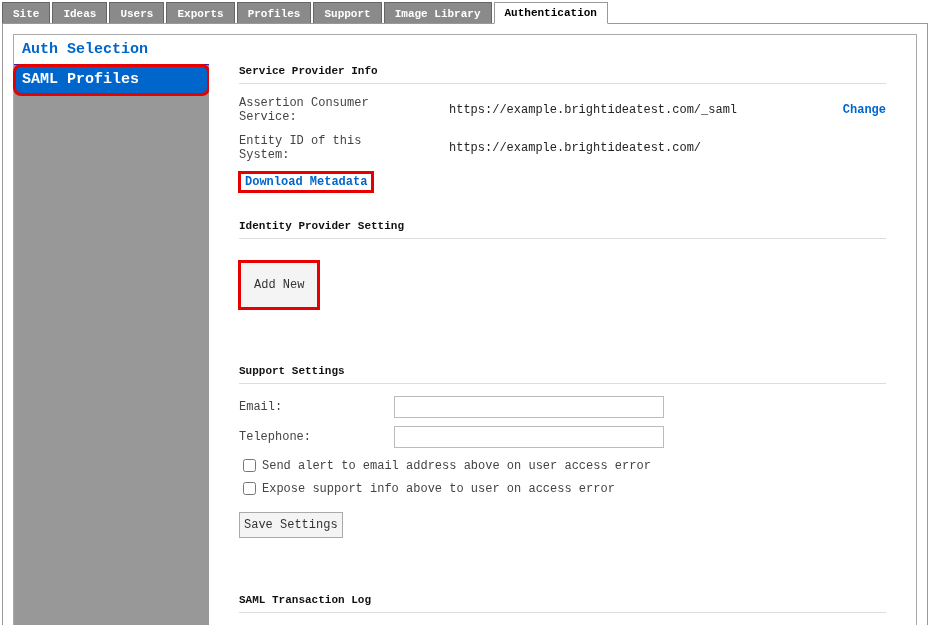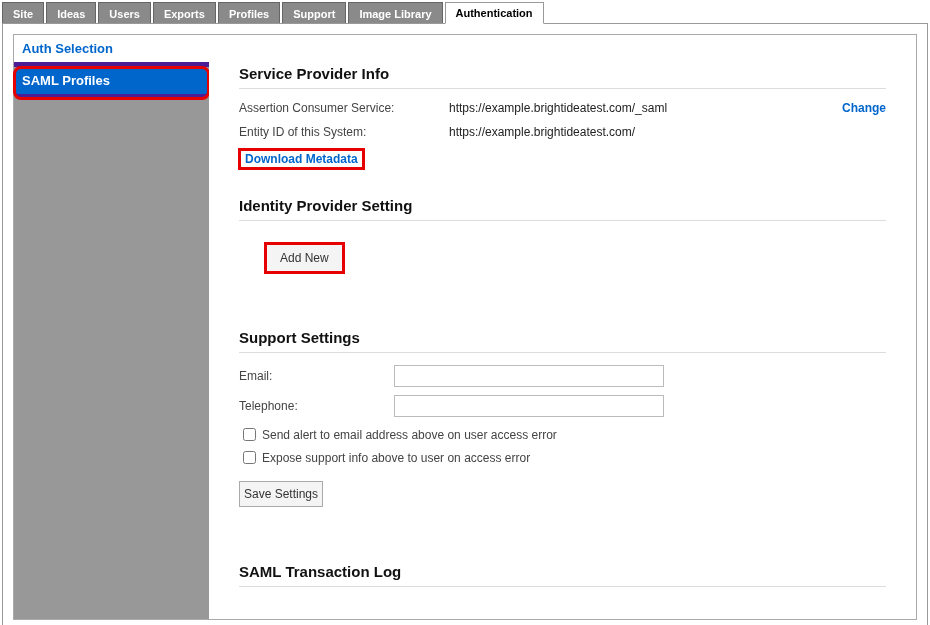--- a/index.html
+++ b/index.html
@@ -1,15 +1,15 @@
 <!DOCTYPE html>
 <html><head>
   <meta charset="utf-8">
   <style>
-    * { box-sizing: border-box; }
+    * { box-sizing: border-box; font-family: Liberation Mono, monospace; }
     body {
       margin: 0;
       padding: 2px;
       font-family: Arial, Helvetica, sans-serif;
       font-size: 12px;
       color: #333;
       background: #fff;
       width: 930px;
     }
     .tabs {
@@ -53,41 +53,41 @@
       display: flex;
     }
     .sidebar {
       width: 195px;
       background: #989898;
     }
     .sidebar-item {
       background: #fff;
       color: #0066cc;
       font-weight: bold;
-      font-size: 13px;
+      font-size: 15px;
       padding: 6px 8px;
-      border-bottom: 5px solid #4c1d95;
+      border-bottom: 1px solid #4c1d95;
       cursor: pointer;
     }
     .sidebar-item.selected {
       background: #0066cc;
       color: #fff;
       border-radius: 7px;
     }
     .highlight-red {
       outline: 3px solid #e60000;
       outline-offset: -2px;
     }
     .content {
       flex: 1;
       background: #fff;
       padding: 30px 30px 20px 30px;
     }
     h2.section {
-      font-size: 15px;
+      font-size: 11px;
       font-weight: bold;
       color: #111;
       margin: 0 0 6px 0;
     }
     hr.sep {
       border: none;
       border-top: 1px solid #ddd;
       margin: 0 0 12px 0;
     }
     .info-row {
@@ -118,22 +118,21 @@
     }
     .btn {
       border: 1px solid #aaa;
       background: #f4f4f4;
       padding: 5px 4px;
       font-size: 12px;
       cursor: pointer;
       display: inline-block;
     }
     .btn.highlight-red {
-      padding: 7px 14px;
-      margin-left: 26px;
+      padding: 16px 14px;
     }
     .form-row {
       display: flex;
       align-items: center;
       margin-bottom: 8px;
     }
     .form-label {
       width: 155px;
       color: #444;
       font-size: 12px;

